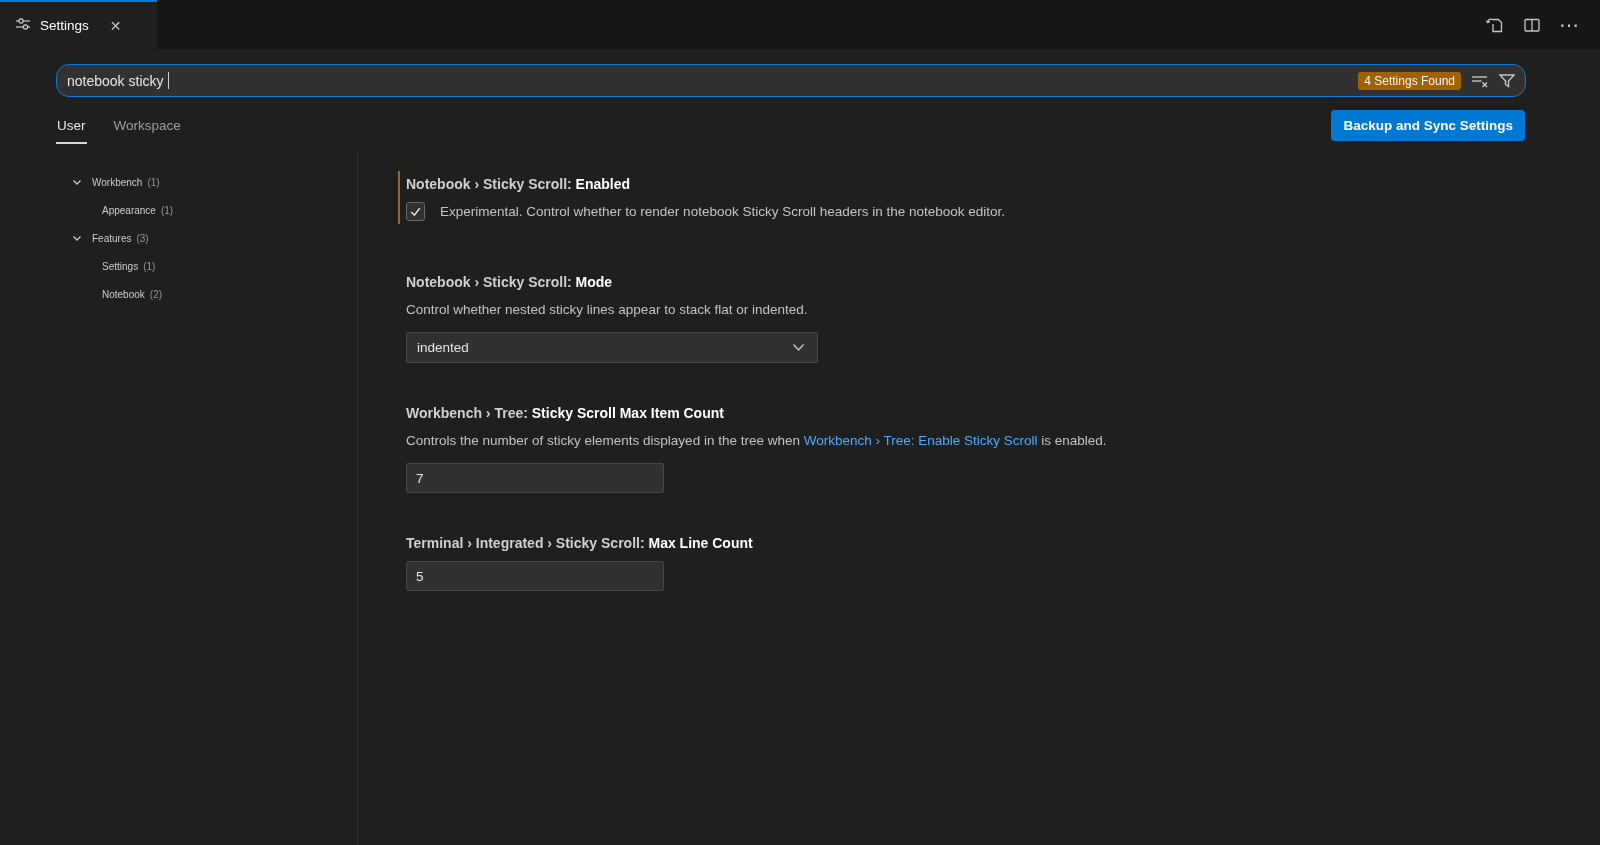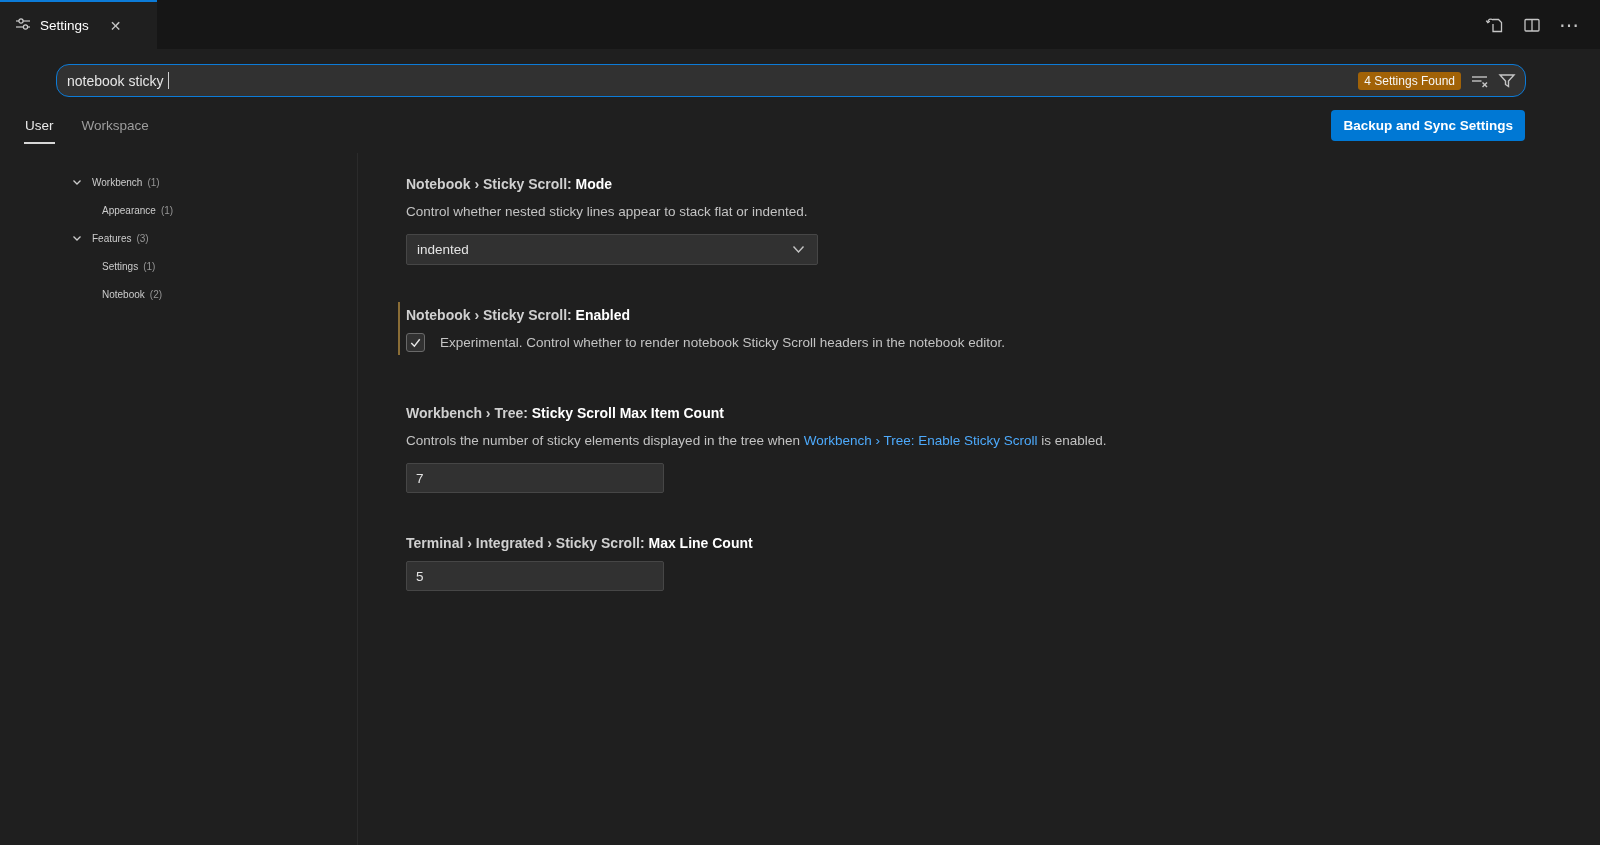--- a/index.html
+++ b/index.html
@@ -30,21 +30,21 @@
     height:33px; background:#313131; border:1px solid #0c7bd8; border-radius:13px;
     display:flex; align-items:center; padding:0 9px 0 10px;
   }
   .search-text { font-size:14px; color:#e6e6e6; white-space:pre; }
   .caret { width:1.5px; height:17px; background:#cfcfcf; margin-left:4px; }
   .search-right { margin-left:auto; display:flex; align-items:center; gap:10px; }
   .badge { background:#a16207; color:#f6f6f6; font-size:12px; padding:2px 6px; border-radius:3px; white-space:nowrap; }
   .sicon { display:flex; align-items:center; cursor:pointer; }
 
   
-  .scope-row { display:flex; align-items:flex-end; margin:13px 75px 0 24px; flex:0 0 auto; }
+  .scope-row { display:flex; align-items:flex-end; margin:13px 75px 0 56px; flex:0 0 auto; }
   .scope-tab { font-size:13.5px; margin-right:26px; padding:8px 1px 9px; border-bottom:2px solid transparent; cursor:pointer; color:#9d9d9d; }
   .scope-tab.active { color:#e9e9e9; border-bottom-color:#d7d7d7; }
   .backup-btn {
     margin-left:auto; margin-bottom:3px; background:#0078d4; color:#ffffff; font-size:13.5px; font-weight:700;
     border:none; border-radius:4px; padding:8px 12px; cursor:pointer; font-family:"Liberation Sans", sans-serif;
   }
 
   
   .body { display:flex; flex:1 1 auto; margin-top:9px; min-height:0; }
   .toc { width:358px; flex:0 0 auto; border-right:1px solid #2b2b2b; padding-top:15px; }
@@ -175,45 +175,45 @@
         <span class="toc-count">(1)</span>
       </div>
       <div class="toc-row l1">
         <span>Notebook</span>
         <span class="toc-count">(2)</span>
       </div>
     </div>
 
     <div class="settings">
 
+      <div class="setting-row modified mb-lg">
+        <div class="setting-title"><span class="cat">Notebook › Sticky Scroll: </span><span class="lbl">Enabled</span></div>
+        <div class="check-row">
+          <span class="checkbox">
+            <svg width="15" height="15" viewBox="0 0 16 16" fill="none" stroke="#e8e8e8" stroke-width="1.5">
+                <polyline points="3.5,8.5 6.8,12 12.5,4.5"></polyline>
+              </svg>
+          </span>
+          <span class="setting-desc desc-inline">Experimental. Control whether to render notebook Sticky Scroll headers in the notebook editor.</span>
+        </div>
+      </div>
+
       <div class="setting-row">
         <div class="setting-title"><span class="cat">Notebook › Sticky Scroll: </span><span class="lbl">Mode</span></div>
         <div class="setting-desc">Control whether nested sticky lines appear to stack flat or indented.</div>
         <div class="select-box">
           <span>indented</span>
           <span class="chev">
             <svg width="13" height="9" viewBox="0 0 13 9" fill="none" stroke="#c5c5c5" stroke-width="1.4">
                 <polyline points="1.5,1.5 6.5,7 11.5,1.5"></polyline>
               </svg>
           </span>
         </div>
       </div>
 
-      <div class="setting-row modified mb-lg">
-        <div class="setting-title"><span class="cat">Notebook › Sticky Scroll: </span><span class="lbl">Enabled</span></div>
-        <div class="check-row">
-          <span class="checkbox">
-            <svg width="15" height="15" viewBox="0 0 16 16" fill="none" stroke="#e8e8e8" stroke-width="1.5">
-                <polyline points="3.5,8.5 6.8,12 12.5,4.5"></polyline>
-              </svg>
-          </span>
-          <span class="setting-desc desc-inline">Experimental. Control whether to render notebook Sticky Scroll headers in the notebook editor.</span>
-        </div>
-      </div>
-
       <div class="setting-row">
         <div class="setting-title"><span class="cat">Workbench › Tree: </span><span class="lbl">Sticky Scroll Max Item Count</span></div>
         <div class="setting-desc"><span>Controls the number of sticky elements displayed in the tree when </span><span class="link">Workbench › Tree: Enable Sticky Scroll</span><span> is enabled.</span></div>
         <input class="num-input" type="text" value="7" style="">
       </div>
 
       <div class="setting-row">
         <div class="setting-title"><span class="cat">Terminal › Integrated › Sticky Scroll: </span><span class="lbl">Max Line Count</span></div>
         <input class="num-input" type="text" value="5" style="">
       </div>

